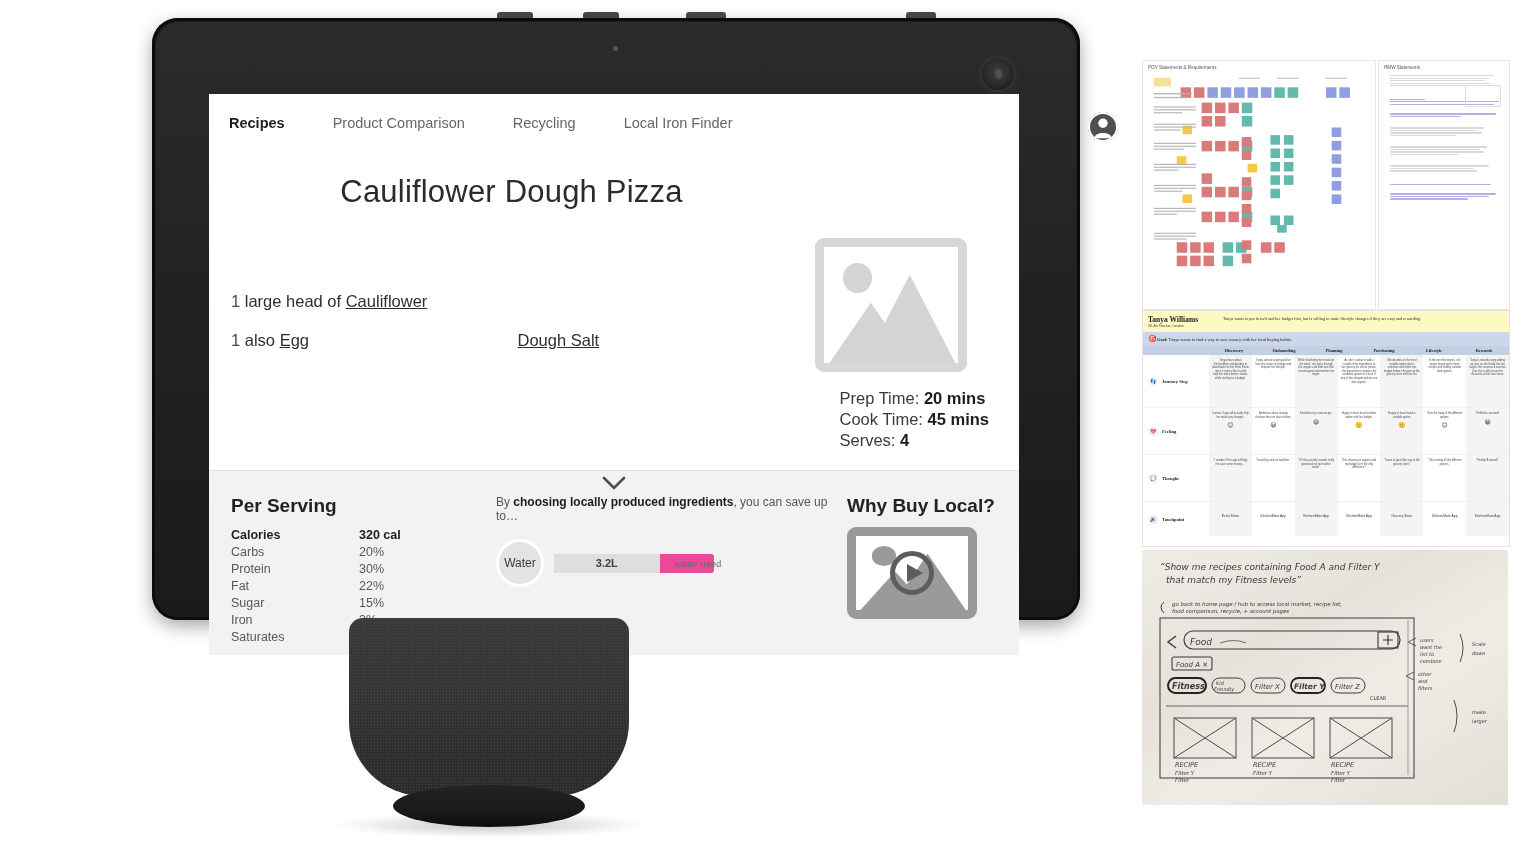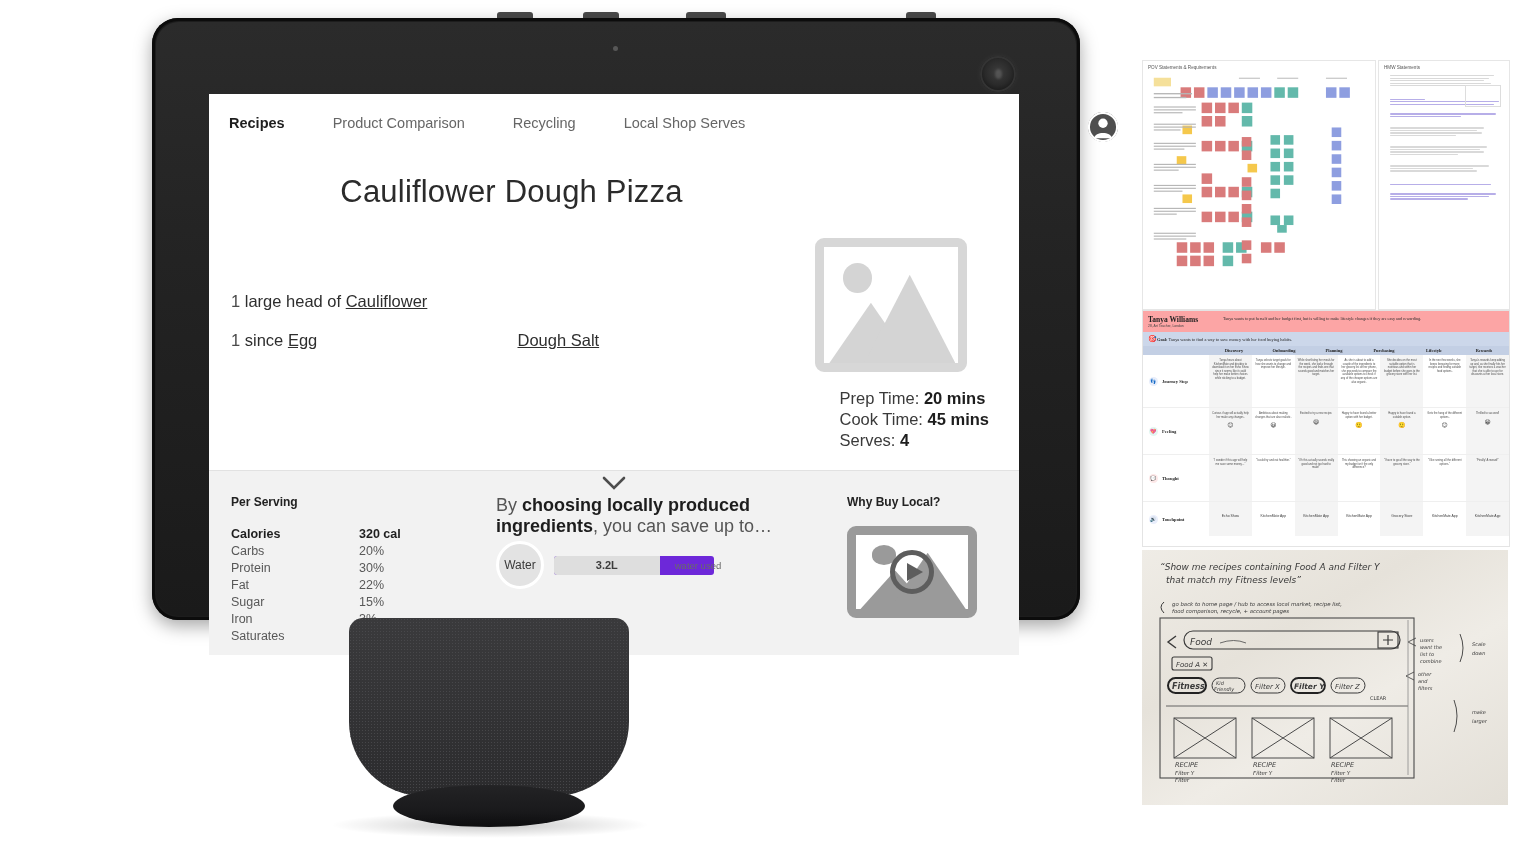--- a/index.html
+++ b/index.html
@@ -61,31 +61,31 @@
   .meta b{color:#1d1d1d;}
 
   
   .sheet{position:absolute;left:0;right:0;bottom:0;height:184px;background:#f2f2f2;
          border-top:1px solid #e2e2e2;}
   .chev{position:absolute;left:50%;top:4px;margin-left:-12px;width:24px;height:16px;}
   .sheet-cols{display:flex;padding:24px 22px 0 22px;height:100%;box-sizing:border-box;}
   .col-nutri{width:245px;}
   .col-env{flex:1;padding-left:20px;}
   .col-vid{width:150px;}
-  .col-h{font-size:12px;font-weight:bold;color:#222;margin-bottom:17px;}
+  .col-h{font-size:19px;font-weight:bold;color:#222;margin-bottom:10px;}
   .nutri-row{display:flex;font-size:12.5px;line-height:17px;color:#585858;}
   .nutri-row.head{font-weight:bold;color:#1f1f1f;}
   .nutri-k{width:128px;}
-  .env-lead{font-size:18px;color:#555;margin-bottom:4px;}
+  .env-lead{font-size:12px;color:#555;margin-bottom:16px;}
   .env-lead b{color:#1d1d1d;}
   .gauge{display:flex;align-items:center;margin-bottom:14px;}
   .bubble{width:48px;height:48px;border-radius:50%;background:#e3e3e3;border:3px solid #fff;
           display:flex;align-items:center;justify-content:center;font-size:12px;color:#3a3a3a;
           box-sizing:border-box;flex:none;}
-  .bar{margin-left:10px;width:160px;height:19px;background:#6d28d9;border-radius:3px;position:relative;
+  .bar{margin-left:10px;width:160px;height:19px;background:#ec4899;border-radius:3px;position:relative;
        overflow:hidden;}
   .bar-fill{position:absolute;left:0;top:0;bottom:0;background:#dedede;display:flex;align-items:center;
             justify-content:center;}
   .bar-val{font-size:11px;font-weight:bold;color:#3d3d3d;}
   .bar-lbl{margin-left:-46px;width:60px;font-size:9.5px;line-height:11px;color:#6a6a6a;text-align:center;
            position:relative;z-index:2;}
   .vid{width:130px;height:92px;margin-top:4px;position:relative;}
   .vid .ph{border-color:#9a9a9a;}
   .vid .ph .sun,.vid .ph .m1,.vid .ph .m2{background:#9a9a9a;}
   .play{position:absolute;left:50%;top:50%;width:44px;height:44px;margin:-22px 0 0 -22px;
@@ -105,21 +105,21 @@
         background:radial-gradient(ellipse at 50% 50%,rgba(0,0,0,.22),rgba(0,0,0,0) 70%);}
 
   
   #collage{position:absolute;left:1140px;top:60px;width:370px;height:745px;}
   .board{position:absolute;background:#fff;border:1px solid #e6e6e6;}
   .b-title{font-size:4.6px;color:#555;padding:4px 5px 2px 5px;}
   .b-line{height:1.4px;background:#d9d9d9;margin:1.1px 5px;border-radius:1px;}
   .b-line.pl{background:#b7aee8;}
 
   .jm{position:absolute;left:2px;top:250px;width:366px;height:235px;background:#fff;border:1px solid #e4e4e4;}
-  .jm-top{background:#fca5a5;padding:4px 5px;}
+  .jm-top{background:#fef9c3;padding:4px 5px;}
   .jm-name{font-size:7.5px;font-weight:bold;color:#1f1f1f;font-family:"Liberation Serif",serif;}
   .jm-sub{font-size:3.4px;color:#444;}
   .jm-quote{position:absolute;left:80px;top:5px;right:6px;font-size:4.2px;line-height:6px;color:#2d2d2d;
             font-family:"Liberation Serif",serif;}
   .jm-goal{background:#ccd7ea;padding:3px 5px;display:flex;align-items:center;}
   .jm-goal-ic{width:9px;text-align:center;font-size:7px;}
   .jm-goal-t{font-size:4.4px;color:#1f1f1f;font-family:"Liberation Serif",serif;}
   .jm-goal-t b{font-weight:bold;}
   .jm-heads{display:flex;background:#c3cfe4;}
   .jm-heads div{font-size:4.4px;font-weight:bold;color:#1c1c1c;text-align:center;padding:2px 0;
@@ -153,33 +153,33 @@
     <div class="mic-dot"></div>
     <div class="camera"></div>
   </div>
 
   <div id="screen">
 
     <div class="nav">
       <div class="nav-item active">Recipes</div>
       <div class="nav-item">Product Comparison</div>
       <div class="nav-item">Recycling</div>
-      <div class="nav-item">Local Shop Serves</div>
+      <div class="nav-item">Local Iron Finder</div>
     </div>
 
     <div class="hero">
       <div class="recipe-title">Cauliflower Dough Pizza</div>
 
 
       <div class="ing-grid">
         <div class="ing-row">
           <div class="ing-cell"><span class="ing-qty">1</span> <span>large head of </span><span class="ing-name">Cauliflower</span></div>
         </div>
         <div class="ing-row">
-          <div class="ing-cell"><span class="ing-qty">1</span> <span>since </span><span class="ing-name">Egg</span></div>
+          <div class="ing-cell"><span class="ing-qty">1</span> <span>also </span><span class="ing-name">Egg</span></div>
           <div class="ing-cell"><span class="ing-name">Dough Salt</span></div>
         </div>
       </div>
 
       <div class="thumb">
         <div class="ph">
           <div class="sun"></div>
           <div class="m1"></div>
           <div class="m2"></div>
         </div>

